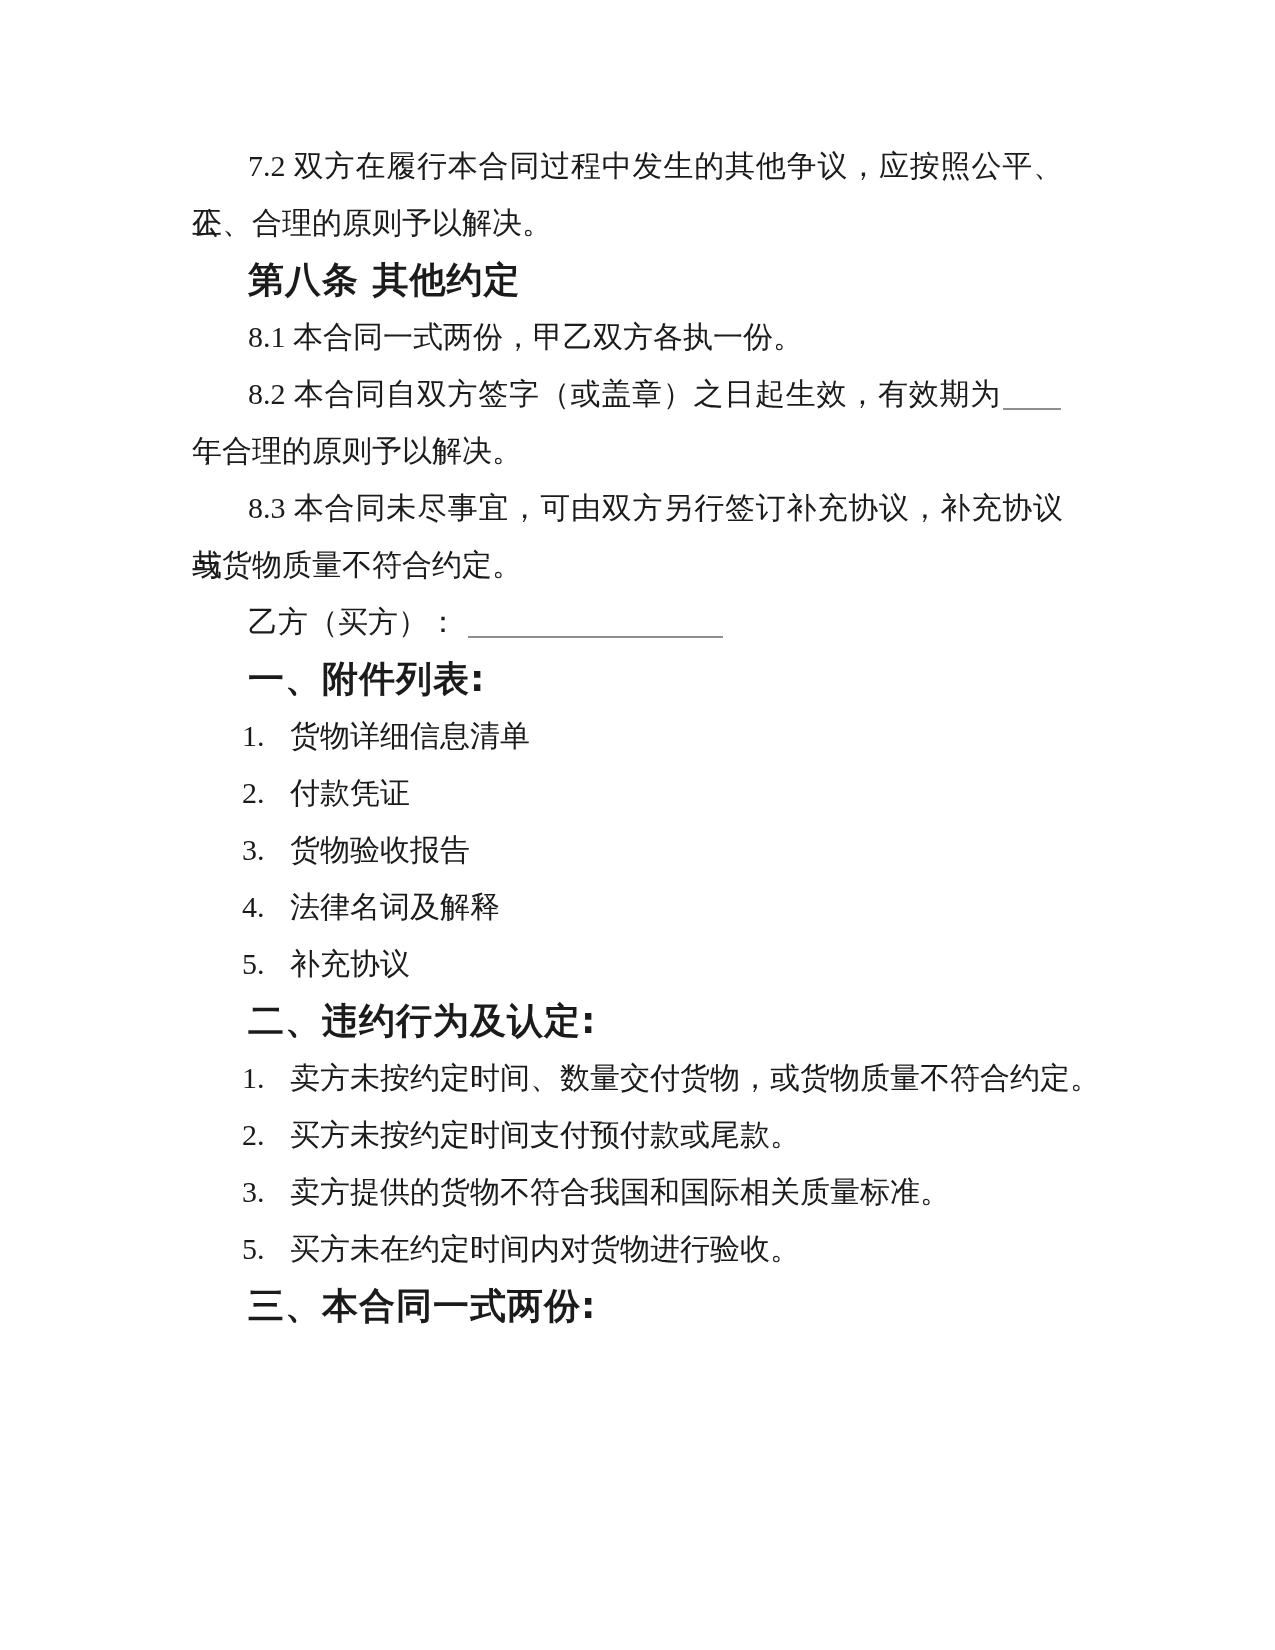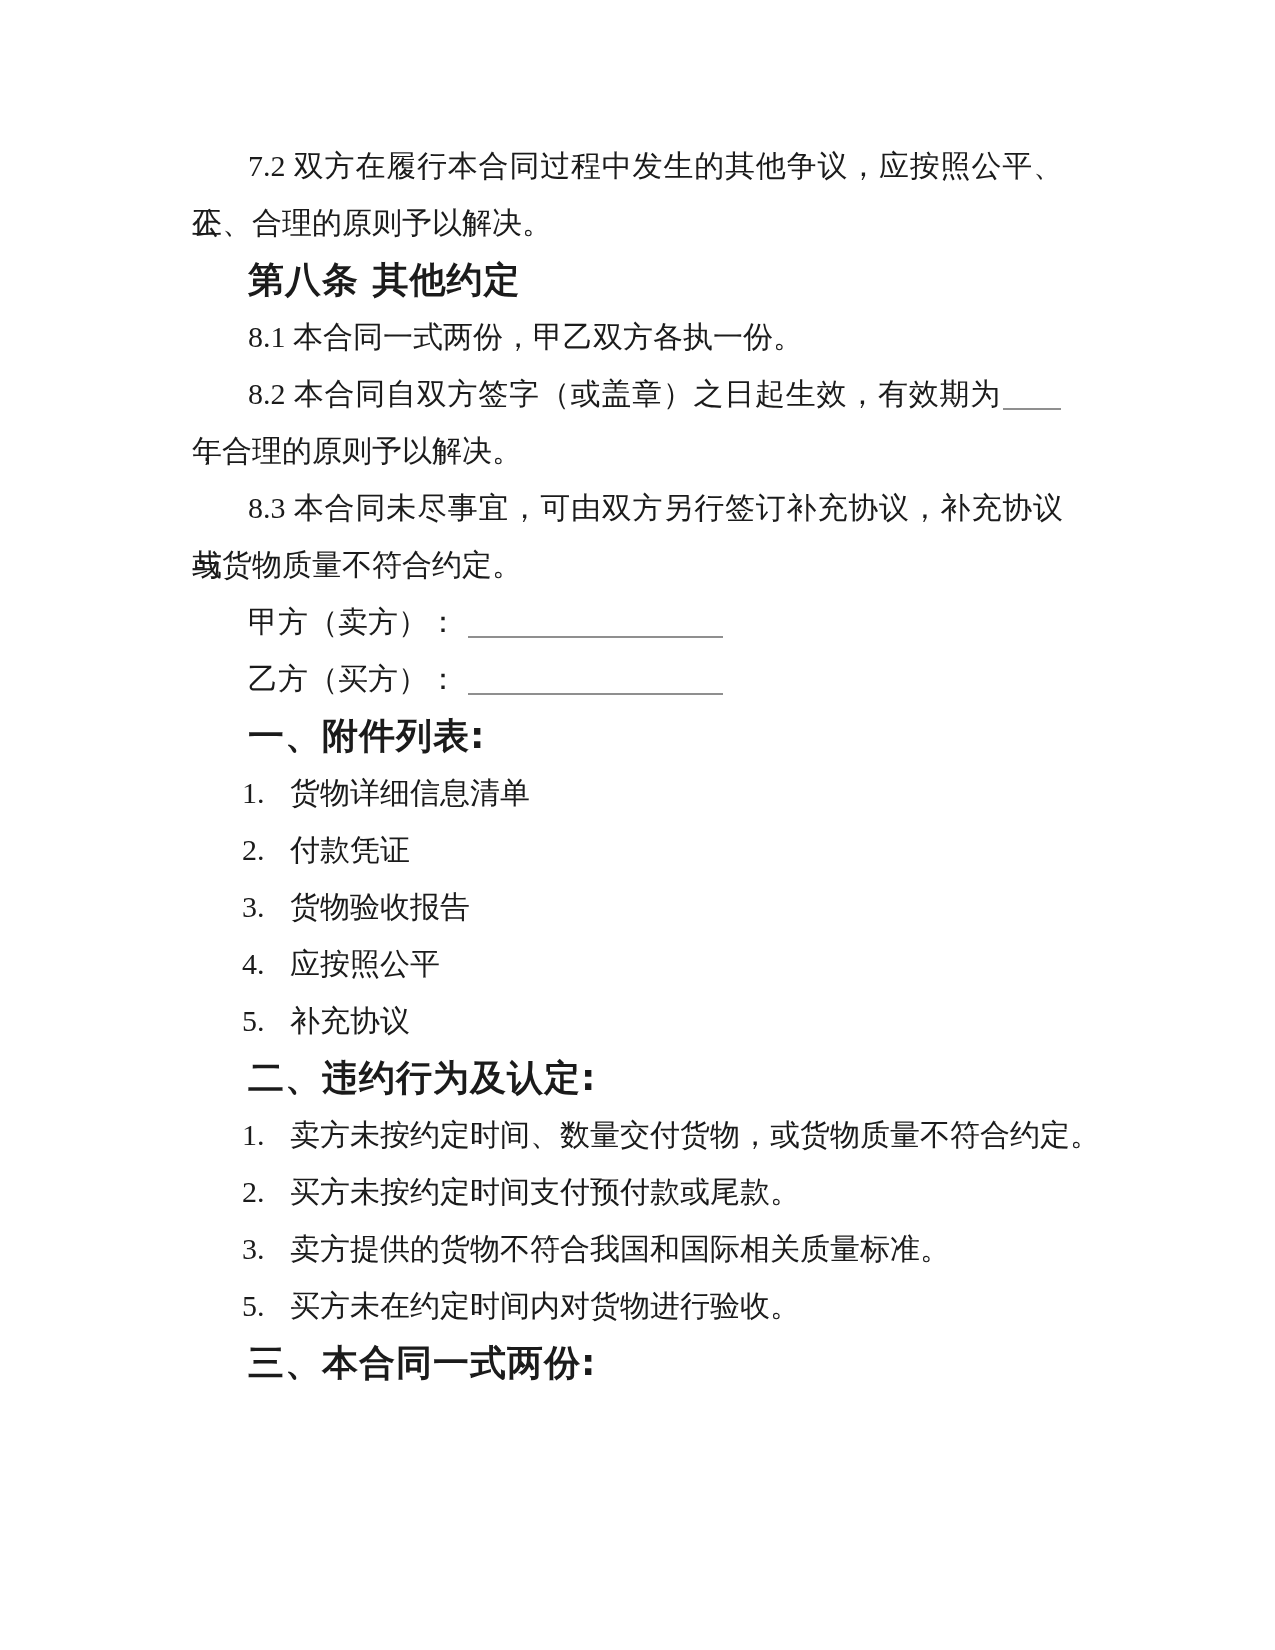--- a/index.html
+++ b/index.html
@@ -72,27 +72,26 @@
 <div class="page">
   <div class="content" id="doc-content">
       <div class="line indent justify"><span>7.2 双方在履行本合同过程中发生的其他争议，应按照公平、公</span></div>
       <div class="line"><span>正、合理的原则予以解决。</span></div>
       <div class="line heading indent"><span>第八条 其他约定</span></div>
       <div class="line indent"><span>8.1 本合同一式两份，甲乙双方各执一份。</span></div>
       <div class="line indent justify"><span>8.2 本合同自双方签字（或盖章）之日起生效，有效期为</span><span class="blank short"></span><span>年</span></div>
       <div class="line"><span>，合理的原则予以解决。</span></div>
       <div class="line indent justify"><span>8.3 本合同未尽事宜，可由双方另行签订补充协议，补充协议与</span></div>
       <div class="line"><span>或货物质量不符合约定。</span></div>
-      <div class="line indent"><span>甲方（卖方）：</span><span class="blank long"></span></div>
       <div class="line indent"><span>乙方（买方）：</span><span class="blank long"></span></div>
       <div class="line heading indent"><span>一、附件列表:</span></div>
       <div class="line listitem"><span class="num">1.</span><span>货物详细信息清单</span></div>
       <div class="line listitem"><span class="num">2.</span><span>付款凭证</span></div>
       <div class="line listitem"><span class="num">3.</span><span>货物验收报告</span></div>
-      <div class="line listitem"><span class="num">4.</span><span>应按照公平</span></div>
+      <div class="line listitem"><span class="num">4.</span><span>法律名词及解释</span></div>
       <div class="line listitem"><span class="num">5.</span><span>补充协议</span></div>
       <div class="line heading indent"><span>二、违约行为及认定:</span></div>
       <div class="line listitem"><span class="num">1.</span><span>卖方未按约定时间、数量交付货物，或货物质量不符合约定。</span></div>
       <div class="line listitem"><span class="num">2.</span><span>买方未按约定时间支付预付款或尾款。</span></div>
       <div class="line listitem"><span class="num">3.</span><span>卖方提供的货物不符合我国和国际相关质量标准。</span></div>
       <div class="line listitem"><span class="num">5.</span><span>买方未在约定时间内对货物进行验收。</span></div>
       <div class="line heading indent"><span>三、本合同一式两份:</span></div>
     </div>
 </div>
 

